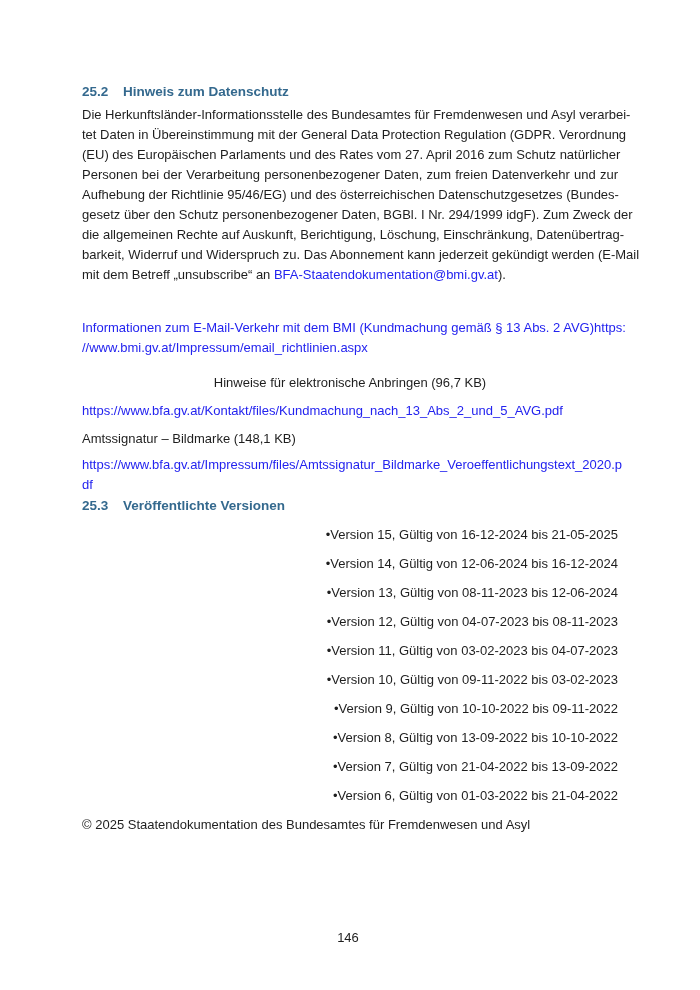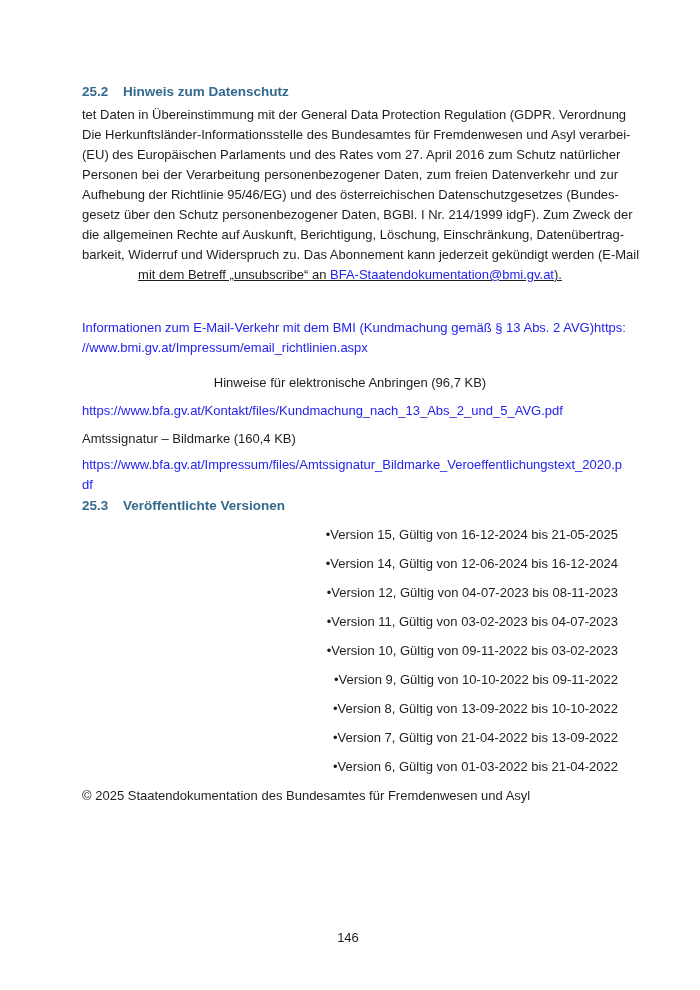--- a/index.html
+++ b/index.html
@@ -16,21 +16,21 @@
   .content { padding-top: 85px; margin-left: 82px; width: 536px; }
 
   .sec-heading {
     font-size: 13.5px; font-weight: bold; color: #34698e;
     height: 14px; line-height: 14px;
   }
   .sec-num { display: inline-block; width: 41px; }
 
   .para { margin-top: 6px; line-height: 20px; }
   .jline { text-align: justify; text-align-last: justify; white-space: nowrap; }
-  .lastline { text-align: center; text-decoration: underline; }
+  .lastline { text-align: left; }
 
   a.link { color: #2323ef; text-decoration: none; cursor: pointer; }
   .block-line { display: block; line-height: 20px; }
 
   .linkblock { margin-top: 33px; line-height: 20px; }
   .plain { line-height: 20px; }
   .m-hinweise { margin-top: 15px; text-align: center; }
   .m-link1 { margin-top: 8px; }
   .m-amtssig { margin-top: 8px; }
   .m-link2 { margin-top: 6px; }
@@ -50,54 +50,55 @@
 <body>
 
 <div class="page">
   <div class="content">
 
     <h2 class="sec-heading">
       <span class="sec-num">25.2</span><span class="sec-title">Hinweis zum Datenschutz</span>
     </h2>
 
     <div class="para">
+      <div class="jline">Die Herkunftsländer-Informationsstelle des Bundesamtes für Fremdenwesen und Asyl verarbei-</div>
       <div class="jline">tet Daten in Übereinstimmung mit der General Data Protection Regulation (GDPR. Verordnung</div>
-      <div class="jline">Die Herkunftsländer-Informationsstelle des Bundesamtes für Fremdenwesen und Asyl verarbei-</div>
       <div class="jline">(EU) des Europäischen Parlaments und des Rates vom 27. April 2016 zum Schutz natürlicher</div>
       <div class="jline">Personen bei der Verarbeitung personenbezogener Daten, zum freien Datenverkehr und zur</div>
       <div class="jline">Aufhebung der Richtlinie 95/46/EG) und des österreichischen Datenschutzgesetzes (Bundes-</div>
-      <div class="jline">gesetz über den Schutz personenbezogener Daten, BGBl. I Nr. 214/1999 idgF). Zum Zweck der</div>
+      <div class="jline">gesetz über den Schutz personenbezogener Daten, BGBl. I Nr. 294/1999 idgF). Zum Zweck der</div>
       <div class="jline">die allgemeinen Rechte auf Auskunft, Berichtigung, Löschung, Einschränkung, Datenübertrag-</div>
       <div class="jline">barkeit, Widerruf und Widerspruch zu. Das Abonnement kann jederzeit gekündigt werden (E-Mail</div>
       <div class="lastline"><span>mit dem Betreff „unsubscribe“ an </span><a class="link">BFA-Staatendokumentation@bmi.gv.at</a><span>).</span></div>
     </div>
 
     <div class="linkblock">
       <a class="link block-line jline">Informationen zum E-Mail-Verkehr mit dem BMI (Kundmachung gemäß § 13 Abs. 2 AVG)https:</a>
       <a class="link block-line">//www.bmi.gv.at/Impressum/email_richtlinien.aspx</a>
     </div>
 
     <div class="plain m-hinweise">Hinweise für elektronische Anbringen (96,7 KB)</div>
 
     <a class="link plain block-line m-link1">https://www.bfa.gv.at/Kontakt/files/Kundmachung_nach_13_Abs_2_und_5_AVG.pdf</a>
 
-    <div class="plain m-amtssig">Amtssignatur – Bildmarke (160,4 KB)</div>
+    <div class="plain m-amtssig">Amtssignatur – Bildmarke (148,1 KB)</div>
 
     <div class="m-link2">
       <a class="link block-line">https://www.bfa.gv.at/Impressum/files/Amtssignatur_Bildmarke_Veroeffentlichungstext_2020.p</a>
       <a class="link block-line">df</a>
     </div>
 
     <h2 class="sec-heading m-heading253">
       <span class="sec-num">25.3</span><span class="sec-title">Veröffentlichte Versionen</span>
     </h2>
 
     <ul class="vlist">
       <li class="vitem"><span class="bullet">•</span><span>Version 15, Gültig von 16-12-2024 bis 21-05-2025</span></li>
       <li class="vitem"><span class="bullet">•</span><span>Version 14, Gültig von 12-06-2024 bis 16-12-2024</span></li>
+      <li class="vitem"><span class="bullet">•</span><span>Version 13, Gültig von 08-11-2023 bis 12-06-2024</span></li>
       <li class="vitem"><span class="bullet">•</span><span>Version 12, Gültig von 04-07-2023 bis 08-11-2023</span></li>
       <li class="vitem"><span class="bullet">•</span><span>Version 11, Gültig von 03-02-2023 bis 04-07-2023</span></li>
       <li class="vitem"><span class="bullet">•</span><span>Version 10, Gültig von 09-11-2022 bis 03-02-2023</span></li>
       <li class="vitem"><span class="bullet">•</span><span>Version 9, Gültig von 10-10-2022 bis 09-11-2022</span></li>
       <li class="vitem"><span class="bullet">•</span><span>Version 8, Gültig von 13-09-2022 bis 10-10-2022</span></li>
       <li class="vitem"><span class="bullet">•</span><span>Version 7, Gültig von 21-04-2022 bis 13-09-2022</span></li>
       <li class="vitem"><span class="bullet">•</span><span>Version 6, Gültig von 01-03-2022 bis 21-04-2022</span></li>
     </ul>
 
     <div class="copyright">© 2025 Staatendokumentation des Bundesamtes für Fremdenwesen und Asyl</div>

